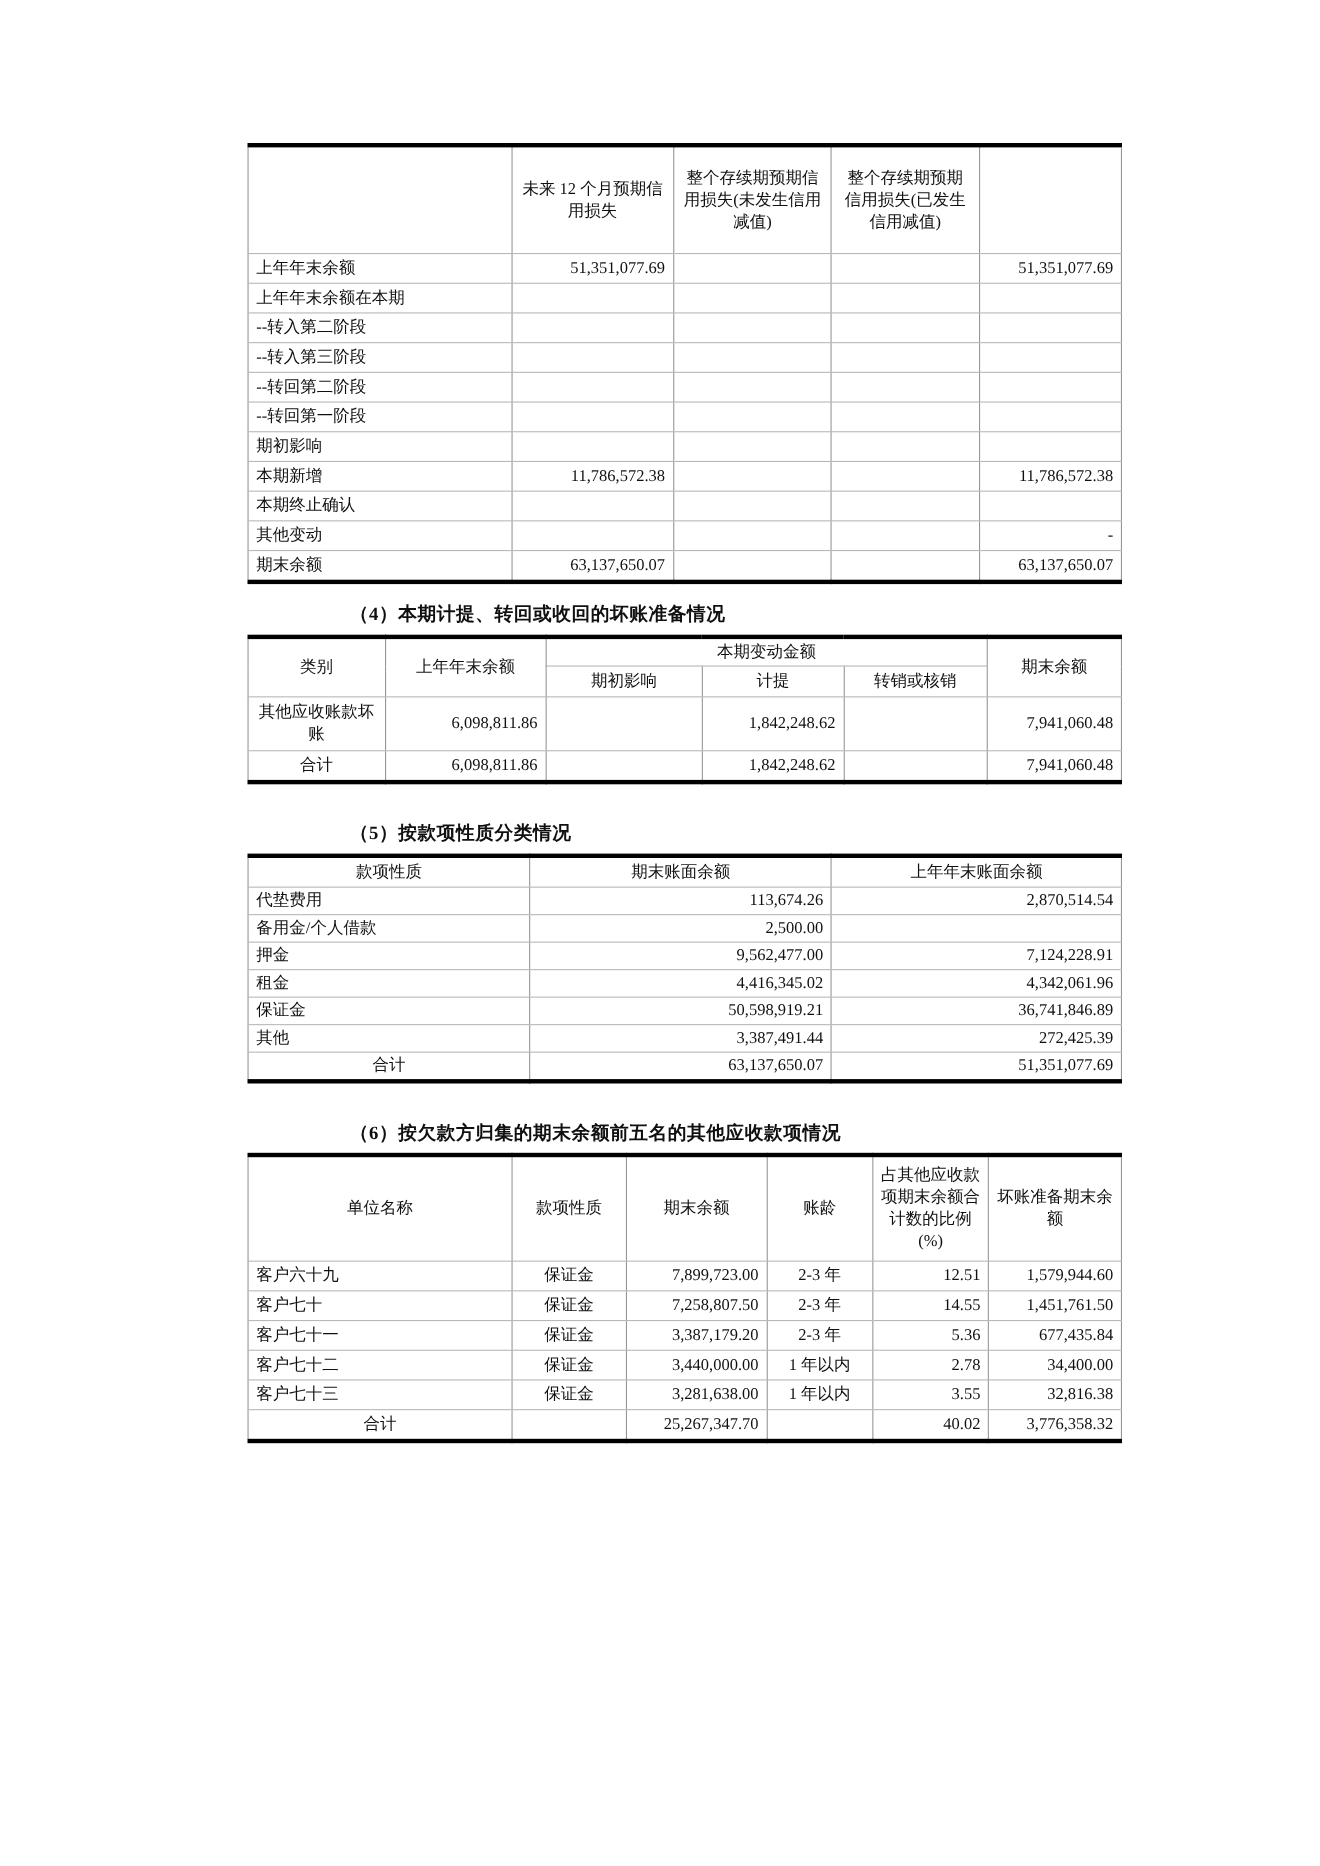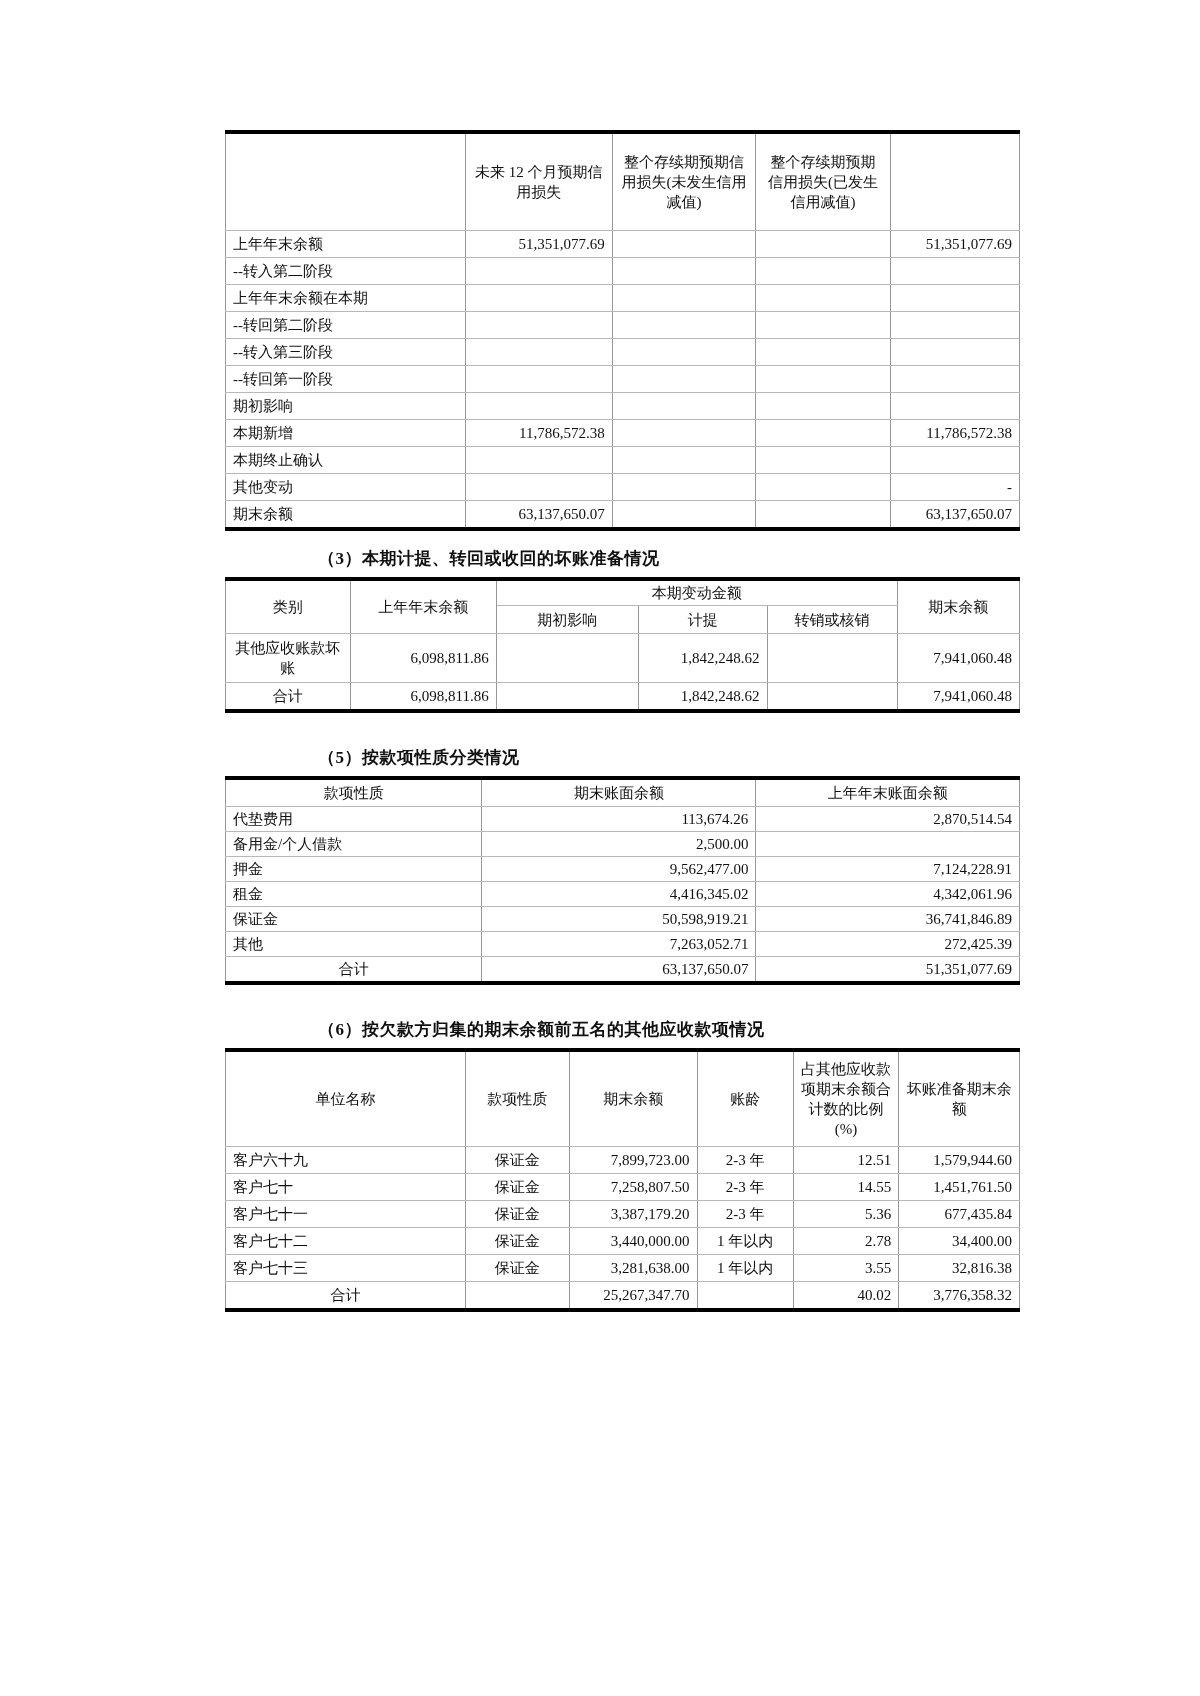--- a/index.html
+++ b/index.html
@@ -76,42 +76,42 @@
       </thead>
       <tbody>
         <tr>
           <td class="lab">上年年末余额</td>
           <td class="num">51,351,077.69</td>
           <td class="num"></td>
           <td class="num"></td>
           <td class="num">51,351,077.69</td>
         </tr>
         <tr>
+          <td class="lab">上年年末余额在本期</td>
+          <td class="num"></td>
+          <td class="num"></td>
+          <td class="num"></td>
+          <td class="num"></td>
+        </tr>
+        <tr>
           <td class="lab">--转入第二阶段</td>
           <td class="num"></td>
           <td class="num"></td>
           <td class="num"></td>
           <td class="num"></td>
         </tr>
         <tr>
-          <td class="lab">上年年末余额在本期</td>
+          <td class="lab">--转入第三阶段</td>
           <td class="num"></td>
           <td class="num"></td>
           <td class="num"></td>
           <td class="num"></td>
         </tr>
         <tr>
           <td class="lab">--转回第二阶段</td>
-          <td class="num"></td>
-          <td class="num"></td>
-          <td class="num"></td>
-          <td class="num"></td>
-        </tr>
-        <tr>
-          <td class="lab">--转入第三阶段</td>
           <td class="num"></td>
           <td class="num"></td>
           <td class="num"></td>
           <td class="num"></td>
         </tr>
         <tr>
           <td class="lab">--转回第一阶段</td>
           <td class="num"></td>
           <td class="num"></td>
           <td class="num"></td>
@@ -148,21 +148,21 @@
         <tr>
           <td class="lab">期末余额</td>
           <td class="num">63,137,650.07</td>
           <td class="num"></td>
           <td class="num"></td>
           <td class="num">63,137,650.07</td>
         </tr>
       </tbody>
     </table>
 
-    <div class="sec-title">（3）本期计提、转回或收回的坏账准备情况</div>
+    <div class="sec-title">（4）本期计提、转回或收回的坏账准备情况</div>
     <table class="fin t2">
       <colgroup>
         <col style="width:15.7%">
           <col style="width:18.4%">
           <col style="width:17.9%">
           <col style="width:16.2%">
           <col style="width:16.4%">
           <col style="width:15.4%">
       </colgroup>
       <thead>
@@ -233,21 +233,21 @@
           <td class="num">4,416,345.02</td>
           <td class="num">4,342,061.96</td>
         </tr>
         <tr>
           <td class="lab">保证金</td>
           <td class="num">50,598,919.21</td>
           <td class="num">36,741,846.89</td>
         </tr>
         <tr>
           <td class="lab">其他</td>
-          <td class="num">7,263,052.71</td>
+          <td class="num">3,387,491.44</td>
           <td class="num">272,425.39</td>
         </tr>
         <tr>
           <td class="ctr">合计</td>
           <td class="num">63,137,650.07</td>
           <td class="num">51,351,077.69</td>
         </tr>
       </tbody>
     </table>
 

